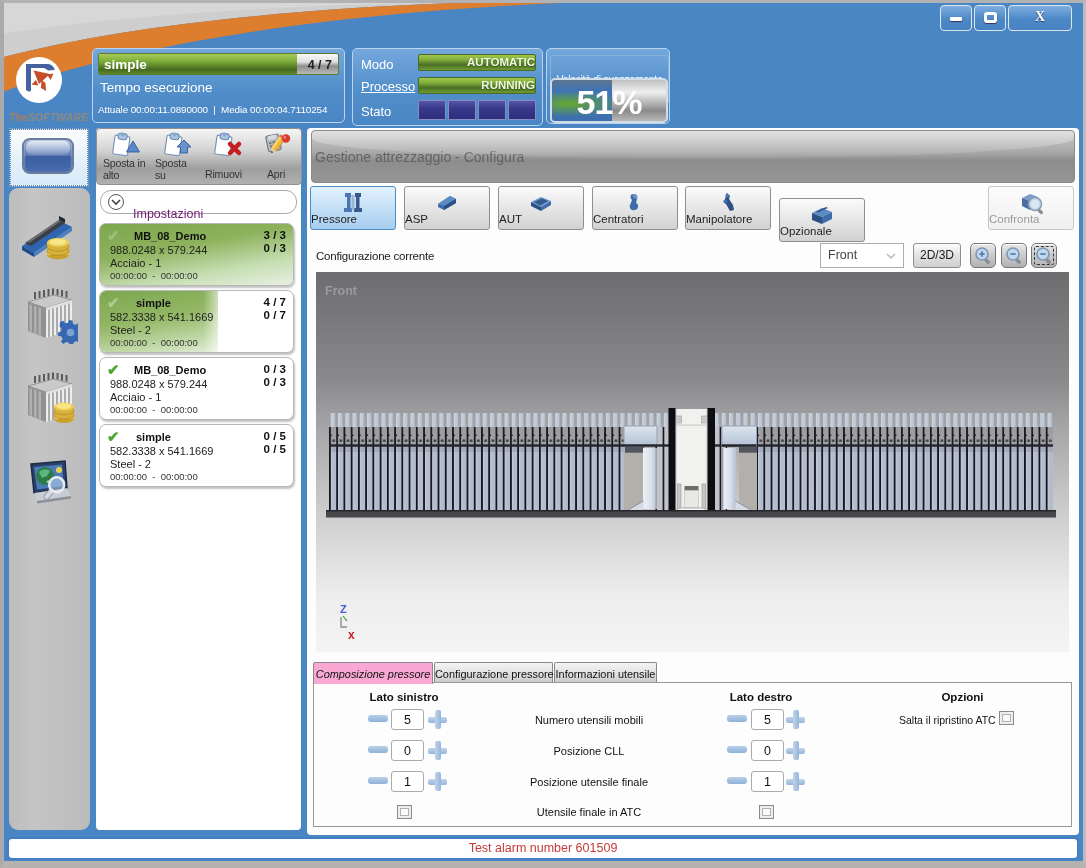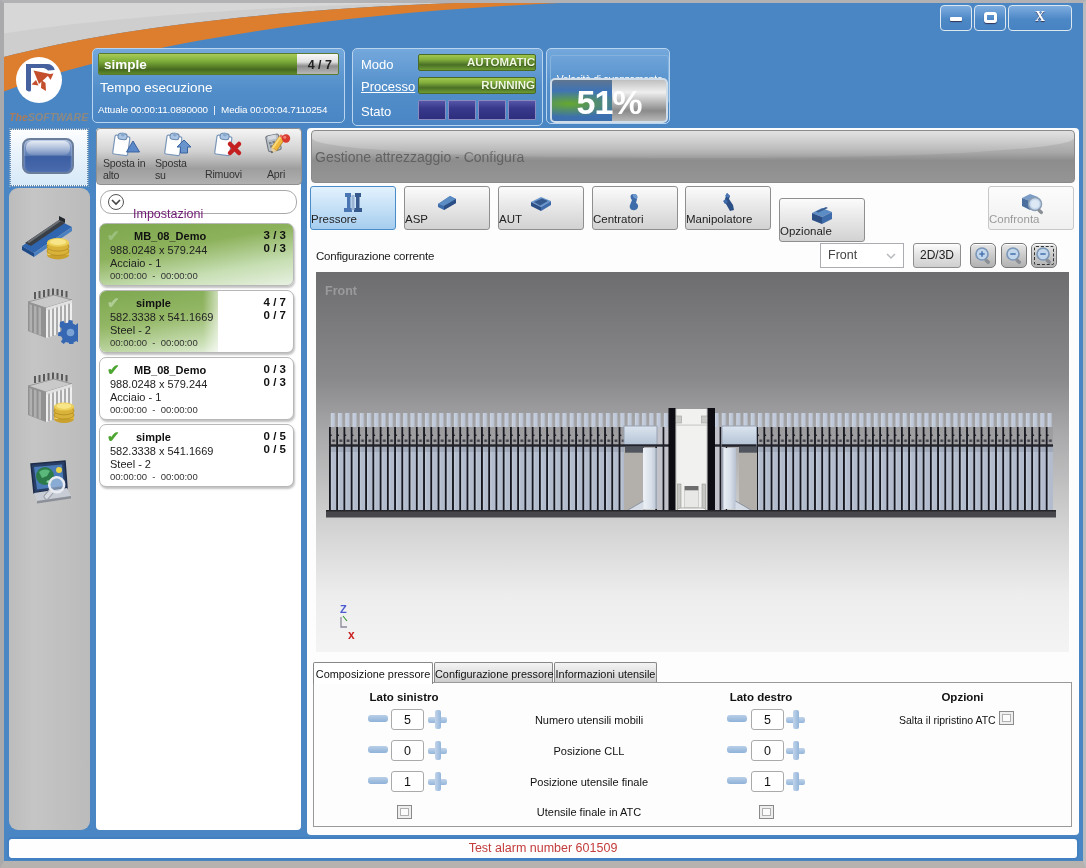--- a/index.html
+++ b/index.html
@@ -64,21 +64,21 @@
 #cfglbl{position:absolute;left:316px;top:250px;font-size:11.5px;color:#1a1a1a;letter-spacing:-0.2px;}
 #fronsel{position:absolute;left:820px;top:243px;width:84px;height:25px;border:1px solid #abadb3;background:#fff;box-sizing:border-box;}
 #fronsel .tx{position:absolute;left:7px;top:4px;font-size:12.5px;color:#444;}
 #d23{position:absolute;left:913px;top:243px;width:48px;height:25px;border:1px solid #8f8f8f;border-radius:3px;background:linear-gradient(180deg,#fdfdfd,#e4e4e4 45%,#cfcfcf);box-sizing:border-box;text-align:center;font-size:12px;color:#222;line-height:23px;}
 .zbtn{position:absolute;top:243px;width:26px;height:25px;border:1px solid #777;border-radius:5px;background:linear-gradient(180deg,#e8e8e8,#cacaca 50%,#b2b2b2);box-shadow:inset 0 1px 0 #fff;box-sizing:border-box;}
 
 #vp{position:absolute;left:316px;top:272px;width:753px;height:380px;background:linear-gradient(180deg,#6d6d6f 0%,#89898b 28%,#a8a8aa 42%,#cbcbcc 62%,#ededee 85%,#f4f4f4);overflow:hidden;}
 #vp .fl{position:absolute;left:9px;top:12px;font-size:12.5px;font-weight:bold;color:#9a9a9c;}
 
 .btab{position:absolute;top:662px;height:21px;border:1px solid #888;border-bottom:none;border-radius:2px 2px 0 0;background:linear-gradient(180deg,#f4f4f4,#ddd 60%,#cacaca);box-sizing:border-box;font-size:10.9px;color:#111;text-align:center;padding-top:4.5px;white-space:nowrap;}
-.btab.sel{background:#ffffff;height:22px;z-index:3;}
+.btab.sel{background:#f9a8d4;height:22px;z-index:3;font-style:italic;}
 #botpanel{position:absolute;left:313px;top:682px;width:759px;height:145px;background:#fdfdfd;border:1px solid #999;box-sizing:border-box;}
 .bold12{font-size:11.5px;font-weight:bold;color:#111;position:absolute;}
 .lab12{font-size:11px;color:#111;position:absolute;}
 .spinbox{position:absolute;width:33px;height:21px;border:1px solid #aaa;border-radius:3px;background:#fff;box-sizing:border-box;text-align:center;font-size:12.5px;color:#111;line-height:20px;}
 .minus{position:absolute;width:20px;height:7px;border-radius:3px;background:linear-gradient(180deg,#b9cfe8,#8fb2d8);}
 .plus{position:absolute;width:19px;height:19px;}
 .plus:before{content:"";position:absolute;left:0;top:6.5px;width:19px;height:6px;border-radius:2px;background:linear-gradient(180deg,#c2d4ea,#94b6da);}
 .plus:after{content:"";position:absolute;left:6.5px;top:0;width:6px;height:19px;border-radius:2px;background:linear-gradient(90deg,#c2d4ea,#94b6da);}
 .cbox{position:absolute;width:15px;height:14px;border:1px solid #8a8a8a;background:#ddd;box-shadow:inset 0 0 0 2px #eee;box-sizing:border-box;}
 .cbox:after{content:"";position:absolute;left:2px;top:2px;right:2px;bottom:2px;background:#fbfbfb;border:1px solid #b0b0b0;box-sizing:border-box;}

